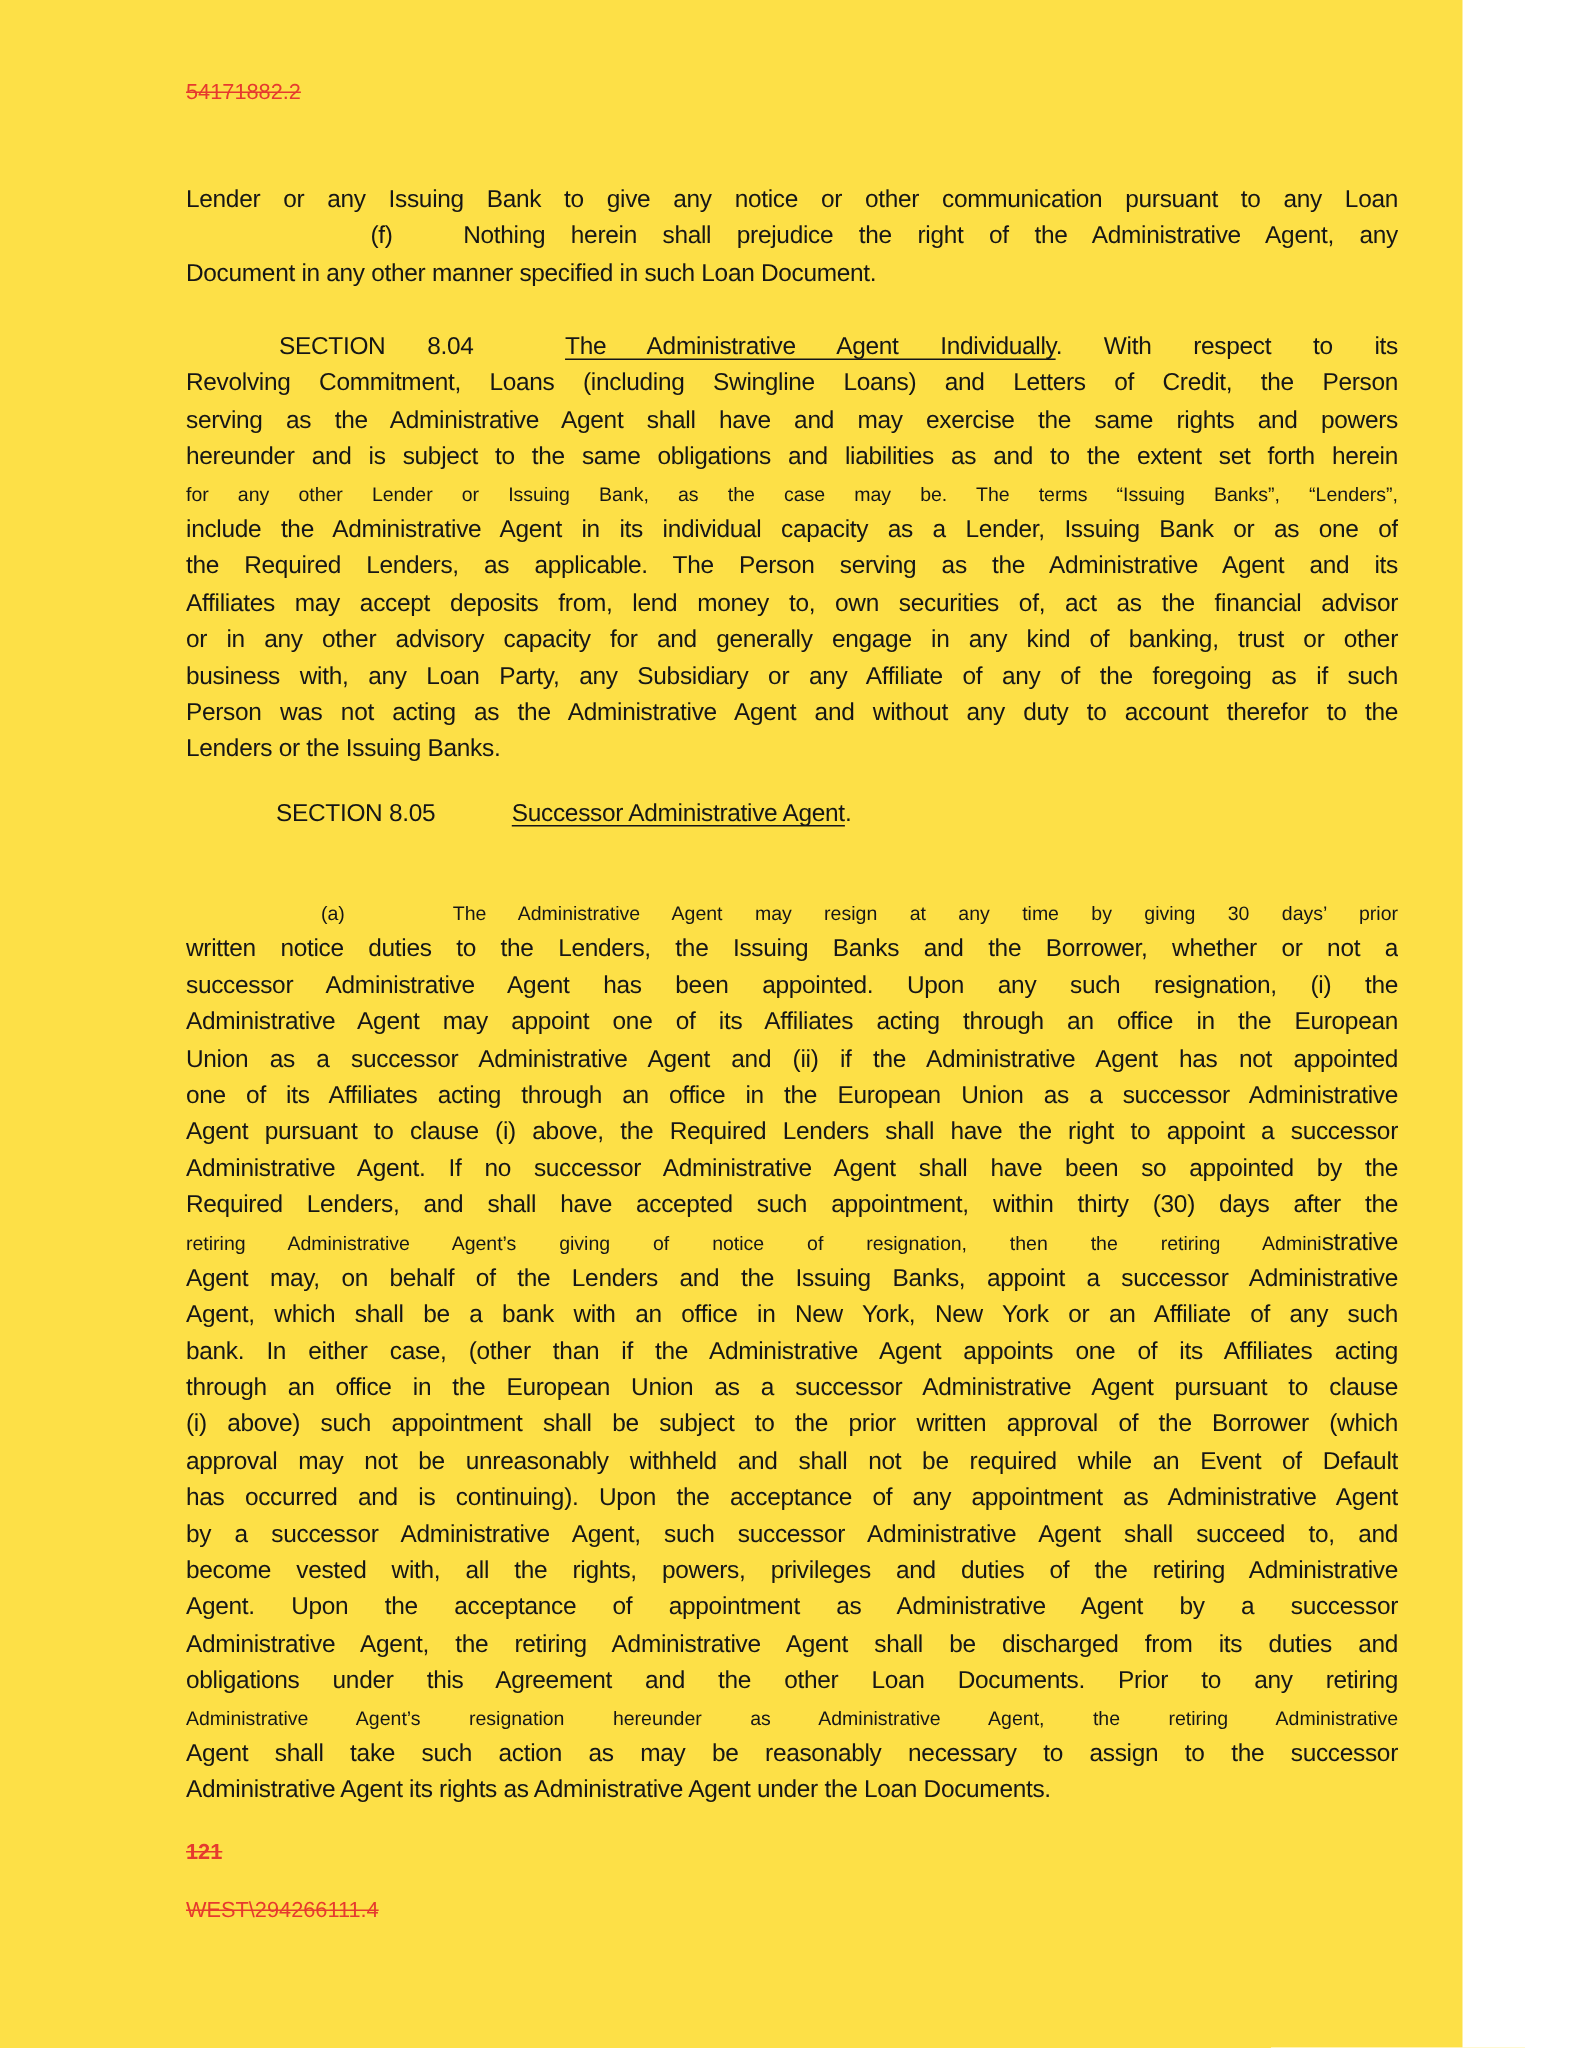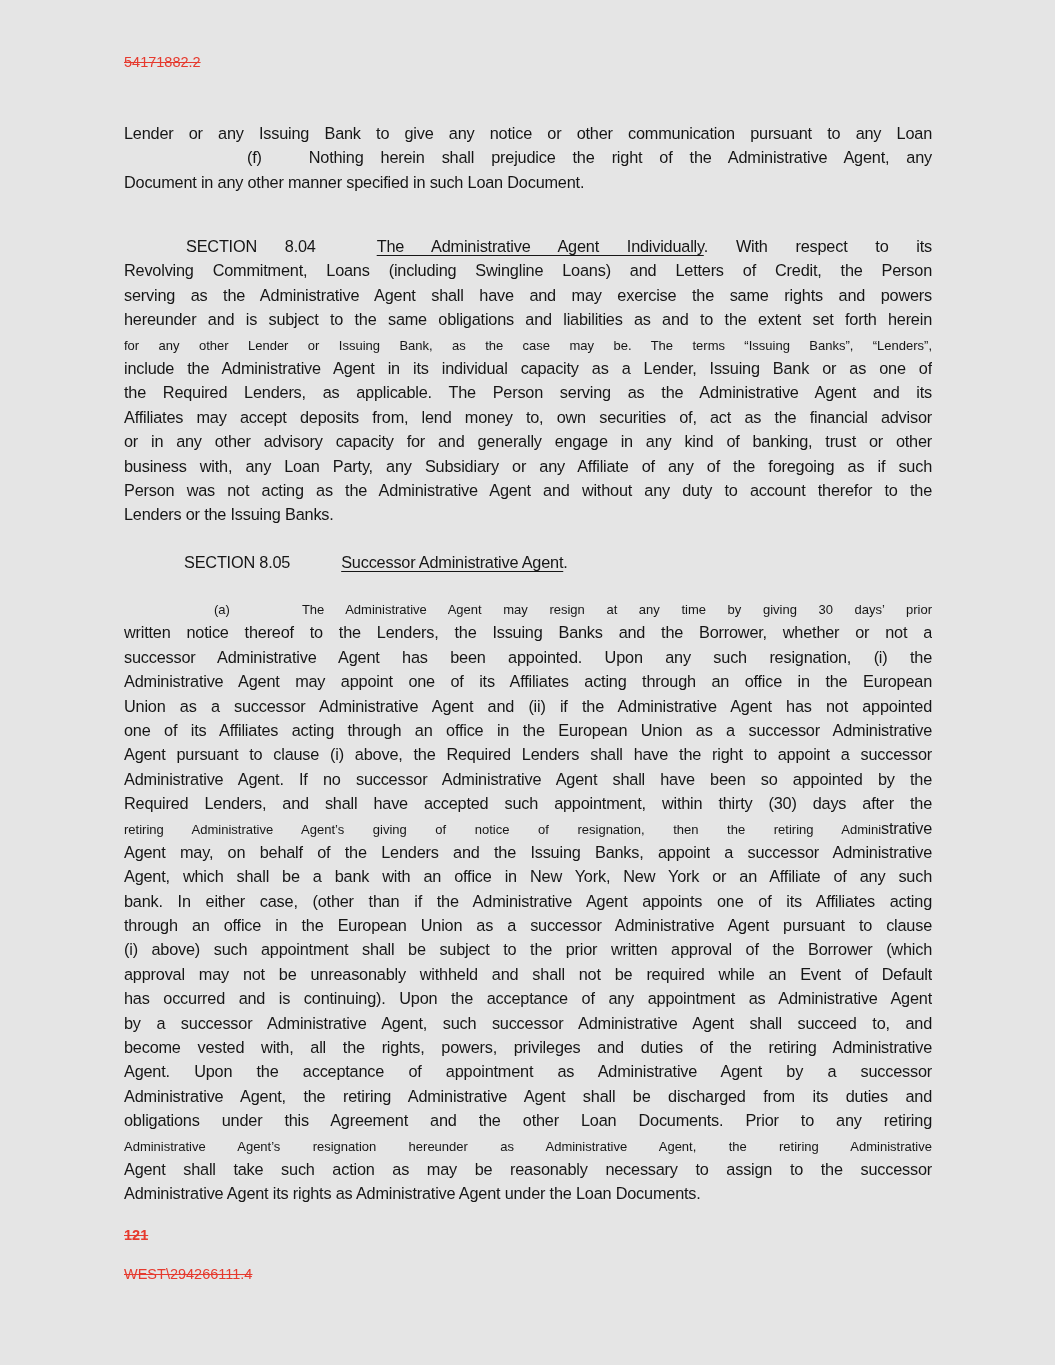--- a/index.html
+++ b/index.html
@@ -2,23 +2,23 @@
 <html><head>
 <meta charset="utf-8">
 <style>
   html, body {
     margin: 0;
     padding: 0;
     background: #ffffff;
   }
   .page {
     position: relative;
-    width: 1055px;
+    width: 975px;
     height: 1365px;
-    background: #e5e5e5;
+    background: #fde047;
     color: #141414;
     font-family: "Liberation Sans", sans-serif;
     overflow: hidden;
   }
   .block {
     position: absolute;
     left: 124px;
     width: 808px;
   }
   .line {
@@ -67,41 +67,41 @@
 
   <div class="redline" style="top: 54px;">54171882.2</div>
 
   <div class="block" style="top: 121px;">
       <div class="line just"><span>Lender or any Issuing Bank to give any notice or other communication pursuant to any Loan</span></div>
       <div class="line just" style="padding-left: 123px;"><span>(f)</span><span class="tab" style="width: 47px;"></span><span>Nothing herein shall prejudice the right of the Administrative Agent, any</span></div>
       <div class="line"><span>Document in any other manner specified in such Loan Document.</span></div>
     </div>
 
   <div class="block" style="top: 219px;">
-      <div class="line just" style="padding-left: 62px; margin-top: 15px;"><span>SECTION 8.04</span><span class="tab" style="width: 61px;"></span><span class="u">The Administrative Agent Individually</span><span>.  With respect to its</span></div>
+      <div class="line just" style="padding-left: 62px;"><span>SECTION 8.04</span><span class="tab" style="width: 61px;"></span><span class="u">The Administrative Agent Individually</span><span>.  With respect to its</span></div>
       <div class="line just"><span>Revolving Commitment, Loans (including Swingline Loans) and Letters of Credit, the Person</span></div>
       <div class="line just"><span>serving as the Administrative Agent shall have and may exercise the same rights and powers</span></div>
       <div class="line just"><span>hereunder and is subject to the same obligations and liabilities as and to the extent set forth herein</span></div>
       <div class="line just"><span class="serif">for any other Lender or Issuing Bank, as the case may be.  The terms “Issuing Banks”, “Lenders”,</span></div>
       <div class="line just"><span>include the Administrative Agent in its individual capacity as a Lender, Issuing Bank or as one of</span></div>
       <div class="line just"><span>the Required Lenders, as applicable.  The Person serving as the Administrative Agent and its</span></div>
       <div class="line just"><span>Affiliates may accept deposits from, lend money to, own securities of, act as the financial advisor</span></div>
       <div class="line just"><span>or in any other advisory capacity for and generally engage in any kind of banking, trust or other</span></div>
       <div class="line just"><span>business with, any Loan Party, any Subsidiary or any Affiliate of any of the foregoing as if such</span></div>
       <div class="line just"><span>Person was not acting as the Administrative Agent and without any duty to account therefor to the</span></div>
       <div class="line"><span>Lenders or the Issuing Banks.</span></div>
     </div>
 
-  <div class="block" style="top: 550px;">
+  <div class="block" style="top: 530px;">
       <div class="line" style="padding-left: 60px;"><span>SECTION 8.05</span><span class="tab" style="width: 51px;"></span><span class="u">Successor Administrative Agent</span><span>.</span></div>
     </div>
 
   <div class="block" style="top: 596px;">
       <div class="line just" style="padding-left: 90px;"><span class="serif">(a)</span><span class="tab" style="width: 72px;"></span><span class="serif">The Administrative Agent may resign at any time by giving 30 days’ prior</span></div>
-      <div class="line just"><span>written notice thereof to the Lenders, the Issuing Banks and the Borrower, whether or not a</span></div>
+      <div class="line just"><span>written notice duties to the Lenders, the Issuing Banks and the Borrower, whether or not a</span></div>
       <div class="line just"><span>successor Administrative Agent has been appointed.  Upon any such resignation, (i) the</span></div>
       <div class="line just"><span>Administrative Agent may appoint one of its Affiliates acting through an office in the European</span></div>
       <div class="line just"><span>Union as a successor Administrative Agent and (ii) if the Administrative Agent has not appointed</span></div>
       <div class="line just"><span>one of its Affiliates acting through an office in the European Union as a successor Administrative</span></div>
       <div class="line just"><span>Agent pursuant to clause (i) above, the Required Lenders shall have the right to appoint a successor</span></div>
       <div class="line just"><span>Administrative Agent.  If no successor Administrative Agent shall have been so appointed by the</span></div>
       <div class="line just"><span>Required Lenders, and shall have accepted such appointment, within thirty (30) days after the</span></div>
       <div class="line just"><span class="serif">retiring Administrative Agent’s giving of notice of resignation, then the retiring Admini</span><span>strative</span></div>
       <div class="line just"><span>Agent may, on behalf of the Lenders and the Issuing Banks, appoint a successor Administrative</span></div>
       <div class="line just"><span>Agent, which shall be a bank with an office in New York, New York or an Affiliate of any such</span></div>

